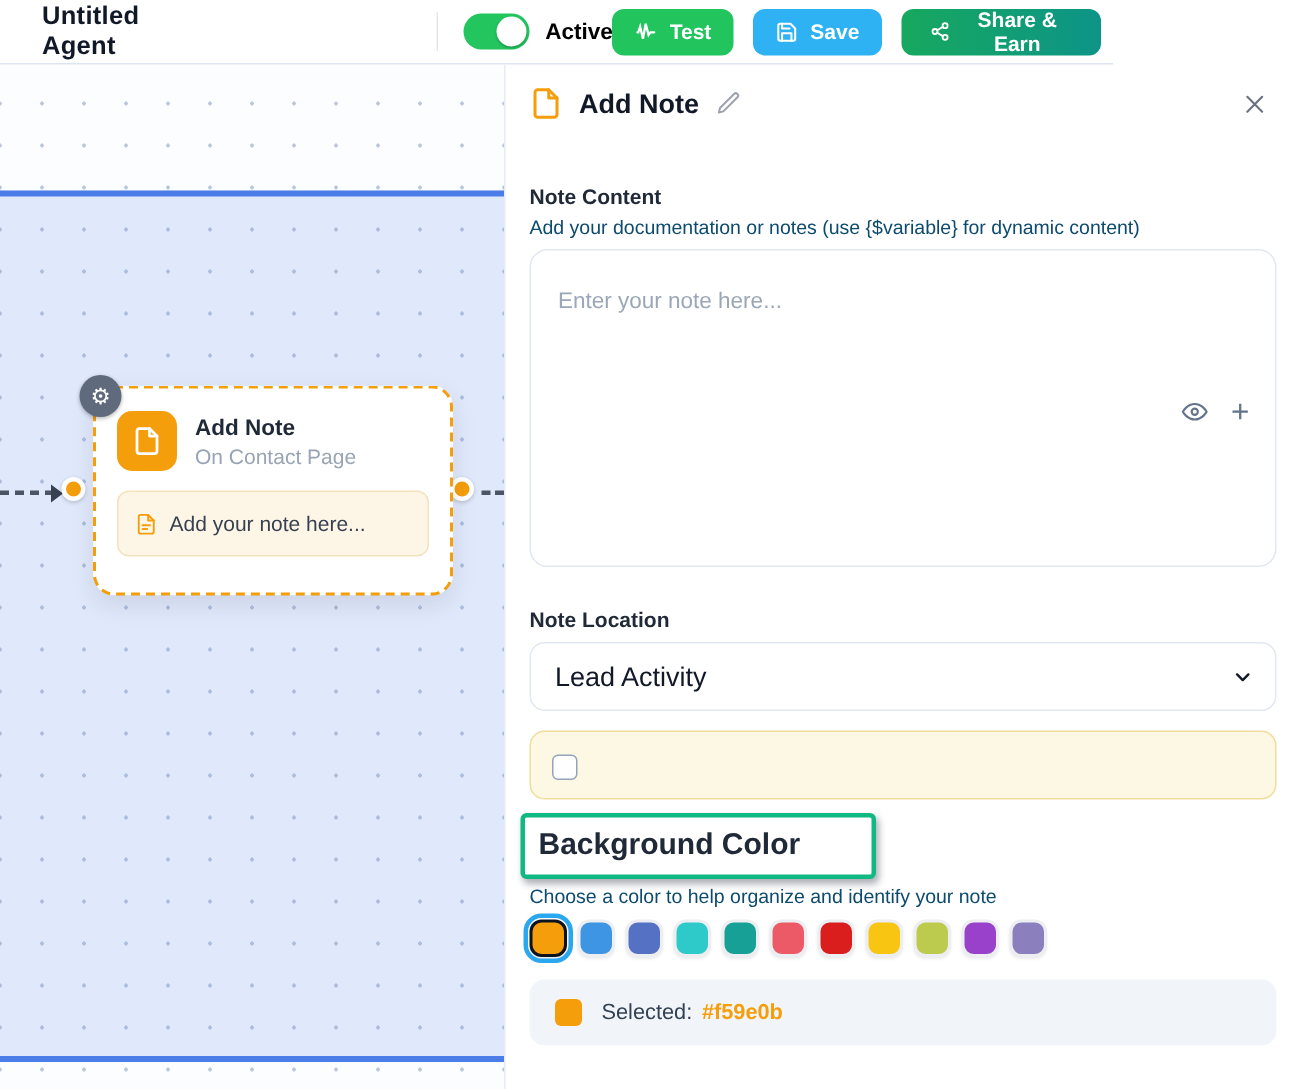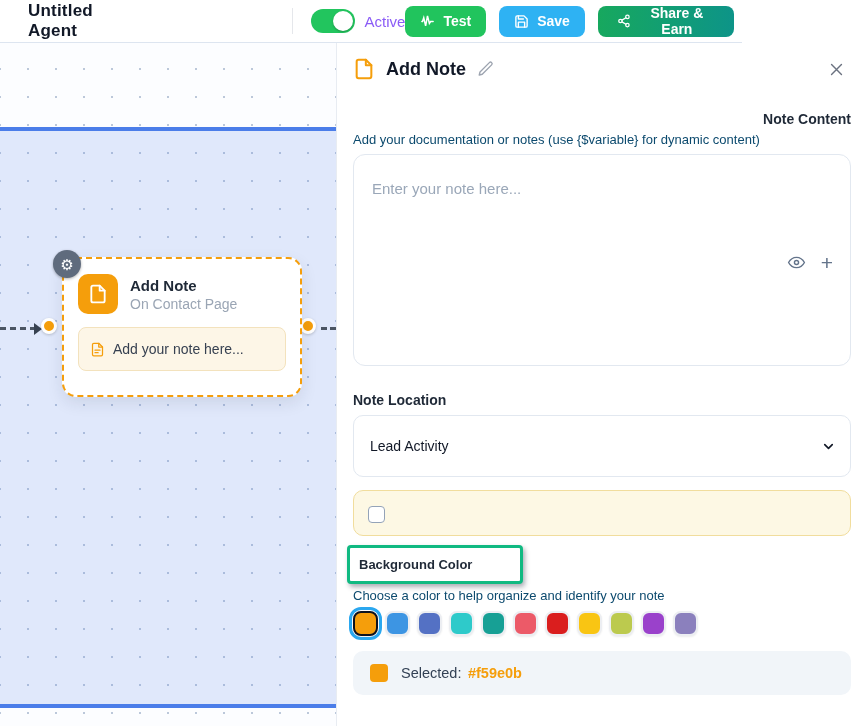--- a/index.html
+++ b/index.html
@@ -7,21 +7,21 @@
   body { font-family:"Liberation Sans", sans-serif; background:#fff; color:#0f172a; position:relative; }
 
   
   .header { position:absolute; top:0; left:0; width:742px; height:43px;
     background:#fff; border-bottom:1px solid #dde5f0; display:flex; align-items:center; z-index:30; }
   .agent-title { margin-left:28px; font-size:17px; font-weight:700; color:#111827; letter-spacing:.2px; }
   .vdiv { width:1px; height:26px; background:#e5e7eb; margin-left:150px; }
   .toggle-group { display:flex; align-items:center; gap:10px; margin-left:18px; }
   .toggle { width:44px; height:24px; border-radius:12px; background:var(--toggle_green); position:relative; cursor:pointer; }
   .toggle .knob { position:absolute; top:2px; right:2px; width:20px; height:20px; border-radius:50%; background:#fff; box-shadow:0 1px 2px rgba(0,0,0,.25); }
-  .active-label { color:#8b5cf6; font-size:15px; font-weight:400; }
+  .active-label { color:#000000; font-size:15px; font-weight:700; }
   .actions { margin-left:auto; margin-right:8px; display:flex; gap:13px; align-items:center; }
   .btn { display:flex; align-items:center; gap:8px; border:none; border-radius:8px; height:31px;
     padding:0 15px; color:#fff; font-size:14px; font-weight:700; font-family:inherit; cursor:pointer; }
   .btn.test { background:var(--test_green); }
   .btn.save { background:var(--save_blue); }
   .btn.share { background:linear-gradient(90deg, var(--share_start), var(--share_end)); padding:0 19px; }
   .btn svg { display:block; }
 
   
   .canvas { position:absolute; top:43px; left:0; width:336px; height:683px;
@@ -60,45 +60,45 @@
   .panel { position:absolute; top:43px; left:336px; width:527px; height:683px;
     background:#fff; border-left:1px solid #e8ecf2; padding:0 12px 0 16px; overflow:hidden; }
   .panel-header { margin-top:15px; display:flex; align-items:center; gap:11px; }
   .panel-title { font-size:18px; font-weight:700; color:#111827; }
   .icon-btn { background:none; border:none; padding:0; cursor:pointer; display:flex; align-items:center; }
   .close-btn { margin-left:auto; margin-right:6px; }
 
   .section-label { font-size:14px; font-weight:700; color:#1f2937; }
   .section-help { font-size:13px; color:#0c4a6e; margin-top:5px; }
 
-  .lbl-content { margin-top:31px;text-align:right; }
+  .lbl-content { margin-top:43px; }
   .textarea-wrap { position:relative; margin-top:7px; }
   .note-textarea { width:100%; height:212px; resize:none; border:1px solid #e2e8f0; border-radius:12px;
     padding:25px 18px; font-family:inherit; font-size:15px; color:#0f172a; outline:none; background:#fff; }
   .note-textarea::placeholder { color:#9aa7b8; }
   .ta-tools { position:absolute; right:18px; top:98px; display:flex; align-items:center; gap:15px; }
   .ta-tools .icon-btn { color:#64748b; }
   .plus-glyph { font-size:21px; color:#64748b; line-height:1; font-weight:400; }
 
   .lbl-location { margin-top:22px; }
-  .select { margin-top:7px; height:62px; border:1px solid #e2e8f0; border-radius:10px;
+  .select { margin-top:7px; height:46px; border:1px solid #e2e8f0; border-radius:10px;
     display:flex; align-items:center; justify-content:space-between; padding:0 14px 0 16px;
-    font-size:14px; color:#111827; cursor:pointer; background:#fff; }
+    font-size:18px; color:#111827; cursor:pointer; background:#fff; }
 
   .sticky-box { margin-top:13px; background:#fdf8e4; border:1px solid #f1dd9d; border-radius:10px;
     padding:12px 14px; display:flex; gap:11px; }
   .sticky-check { appearance:none; -webkit-appearance:none; width:17px; height:17px; margin-top:3px;
     border:1.5px solid #94a3b8; border-radius:4px; background:#fff; cursor:pointer; flex:0 0 auto; }
   .sticky-title { font-size:14px; font-weight:700; color:var(--sticky_text); }
   .sticky-desc { font-size:13px; color:#bc6214; margin-top:4px; }
 
   .bg-label-box { margin-top:9px; margin-left:-6px; display:inline-block; background:#fff;
     border:3px solid var(--highlight_green); border-radius:4px; padding:7px 48px 8px 9px;
     box-shadow:2px 3px 5px rgba(15,23,42,.35); }
-  .bg-label-box .section-label { font-size:13px; }
+  .bg-label-box .section-label { font-size:20px; }
   .bg-help { margin-top:4px; }
 
   .swatch-row { margin-top:5px; display:flex; align-items:center; gap:7px; height:30px; }
   .swatch { width:25px; height:25px; border-radius:8px; border:2px solid #eceef2; cursor:pointer;
     box-shadow:0 1px 2px rgba(0,0,0,.08); }
   .swatch.selected { border:2px solid #0b1220; outline:3px solid #2aa7ef; outline-offset:1px; }
 
   .selected-row { margin-top:13px; height:44px; background:#f1f5f9; border-radius:10px;
     display:flex; align-items:center; gap:13px; padding:0 17px; }
   .selected-chip { width:18px; height:18px; border-radius:4px; background:var(--accent_orange); }

